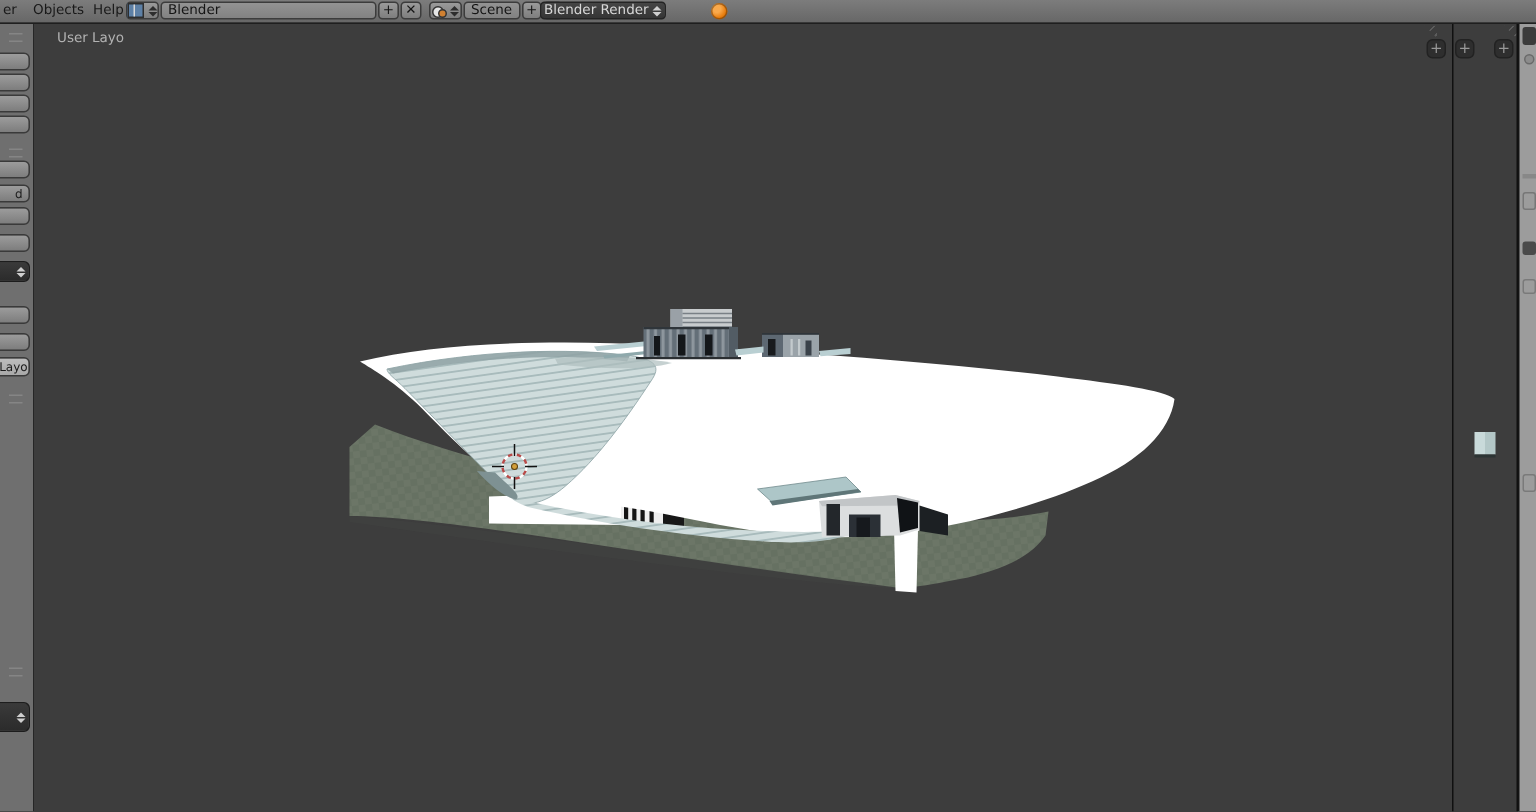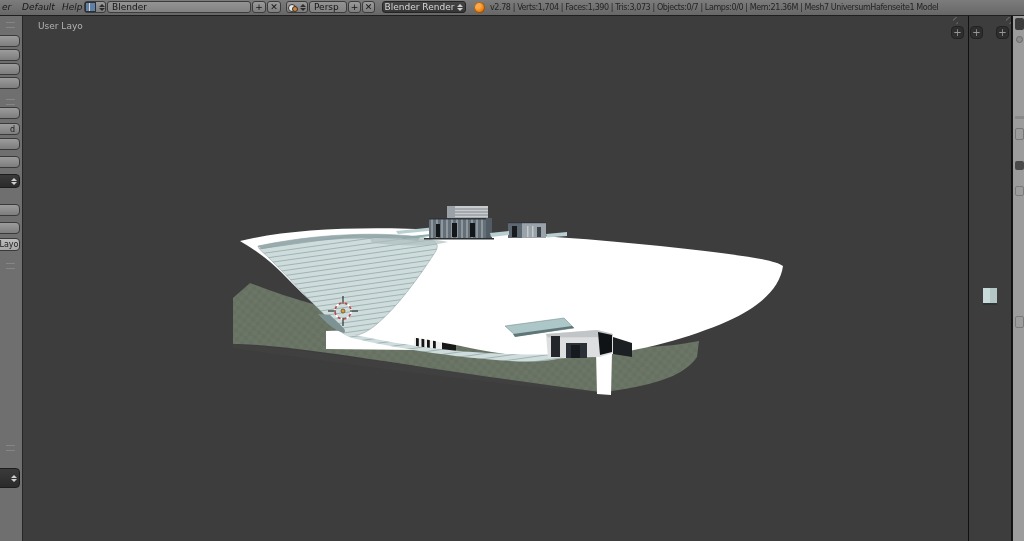--- a/index.html
+++ b/index.html
@@ -9,21 +9,21 @@
     font-family:"DejaVu Sans","Liberation Sans",sans-serif;
     -webkit-font-smoothing:antialiased;
   }
   
   .topbar{
     position:absolute;left:0;top:0;width:1024px;height:15px;
     background:linear-gradient(#7c7c7c,#676767);
     border-bottom:1px solid #1f1f1f;
     z-index:30;display:flex;align-items:center;font-size:9px;color:#191919;
   }
-  .menu-item{position:absolute;top:2px;cursor:default;font-style:italic;}
+  .menu-item{position:absolute;top:2px;cursor:default;}
   .hbtn{
     position:absolute;top:1px;height:12px;box-sizing:border-box;
     background:linear-gradient(#9a9a9a,#7e7e7e);
     border:1px solid #3c3c3c;border-radius:3px;
     display:flex;align-items:center;justify-content:center;
     font-size:9px;color:#141414;line-height:11px;
   }
   .hfield{justify-content:flex-start;padding-left:4px;background:linear-gradient(#939393,#828282);}
   .hdark{
     background:linear-gradient(#454545,#353535);color:#d8d8d8;
@@ -205,21 +205,21 @@
         <line x1="343" y1="318" x2="343" y2="326"></line>
       <line x1="328" y1="311" x2="336" y2="311"></line>
         <line x1="350" y1="311" x2="358" y2="311"></line>
     </g>
     <circle cx="343" cy="311" r="2" fill="#d29f3b" stroke="#5e4312" stroke-width="0.7"></circle>
   </g>
 </svg>
 
 <div class="topbar">
   <span class="menu-item" style="left:2px">er</span>
-  <span class="menu-item" style="left:22px">Default</span>
+  <span class="menu-item" style="left:22px">Objects</span>
   <span class="menu-item" style="left:62px">Help</span>
 
   <div class="hbtn" style="left:84px;width:22px">
     <span class="mini-icon"></span>
     <span class="stepper darkarr">
         <i class="up"></i>
         <i class="dn"></i>
       </span>
   </div>
   <div class="hbtn hfield" style="left:107px;width:144px">
@@ -229,35 +229,34 @@
   <div class="hbtn" style="left:267px;width:14px">✕</div>
 
   <div class="hbtn" style="left:286px;width:22px">
     <span class="scene-icon"></span>
     <span class="stepper darkarr">
         <i class="up"></i>
         <i class="dn"></i>
       </span>
   </div>
   <div class="hbtn hfield" style="left:309px;width:38px">
-    <span>Persp</span>
+    <span>Scene</span>
   </div>
   <div class="hbtn" style="left:348px;width:13px">+</div>
   <div class="hbtn" style="left:362px;width:13px">✕</div>
 
-  <div class="hbtn hdark" style="left:382px;width:84px">
+  <div class="hbtn hdark" style="left:360px;width:84px">
     <span>Blender Render</span>
     <span class="stepper">
         <i class="up"></i>
         <i class="dn"></i>
       </span>
   </div>
 
   <span class="blender-logo" style="left:474px"></span>
-  <span class="stats-text" style="left:490px">v2.78 | Verts:1,704 | Faces:1,390 | Tris:3,073 | Objects:0/7 | Lamps:0/0 | Mem:21.36M | Mesh7 UniversumHafenseite1 Model</span>
 </div>
 
 <div class="left-strip">
   <div class="ls-grip" style="top:6px"></div>
   <div class="ls-btn" style="top:19px"></div>
   <div class="ls-btn" style="top:33px"></div>
   <div class="ls-btn" style="top:47px"></div>
   <div class="ls-btn" style="top:61px"></div>
   <div class="ls-grip" style="top:83px"></div>
   <div class="ls-btn" style="top:91px"></div>

